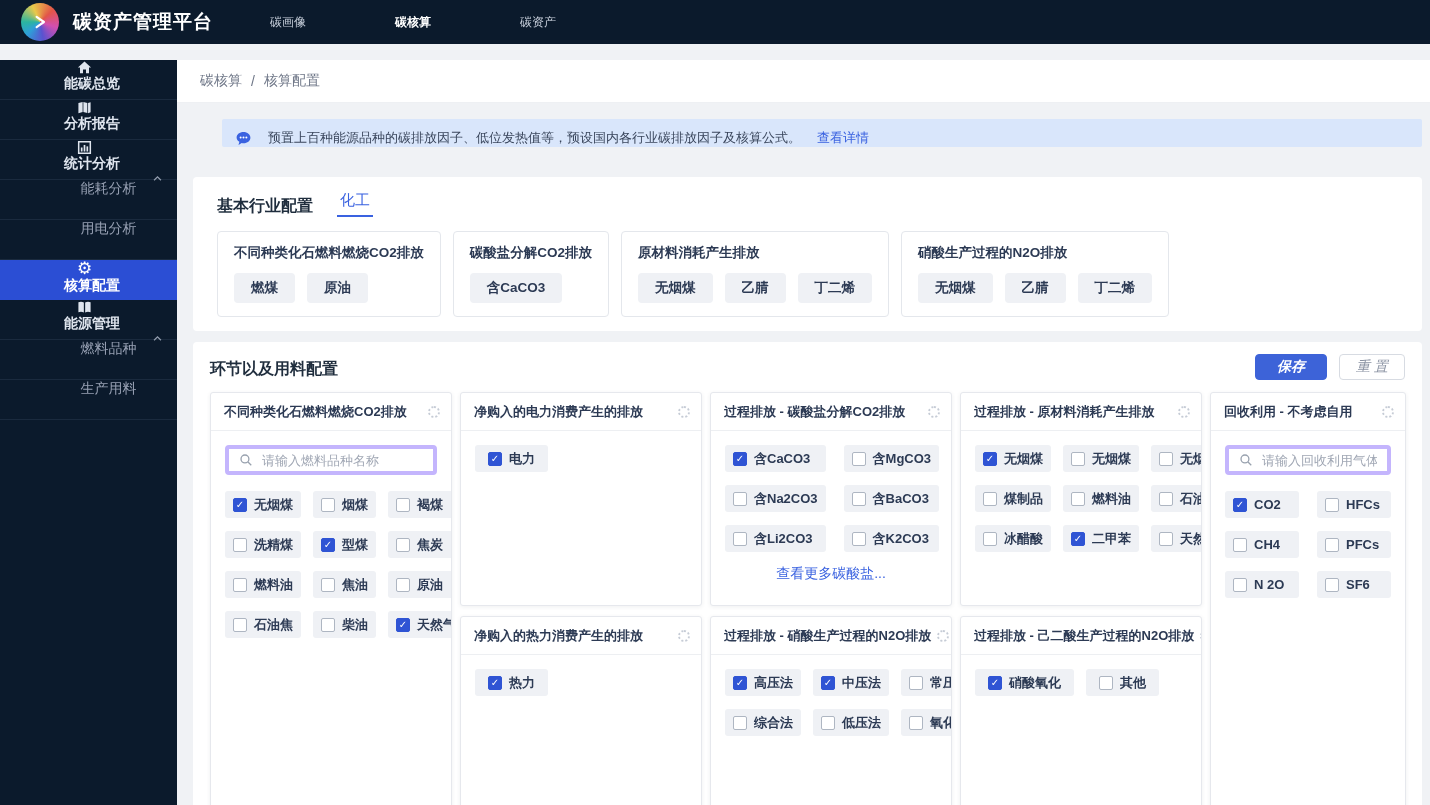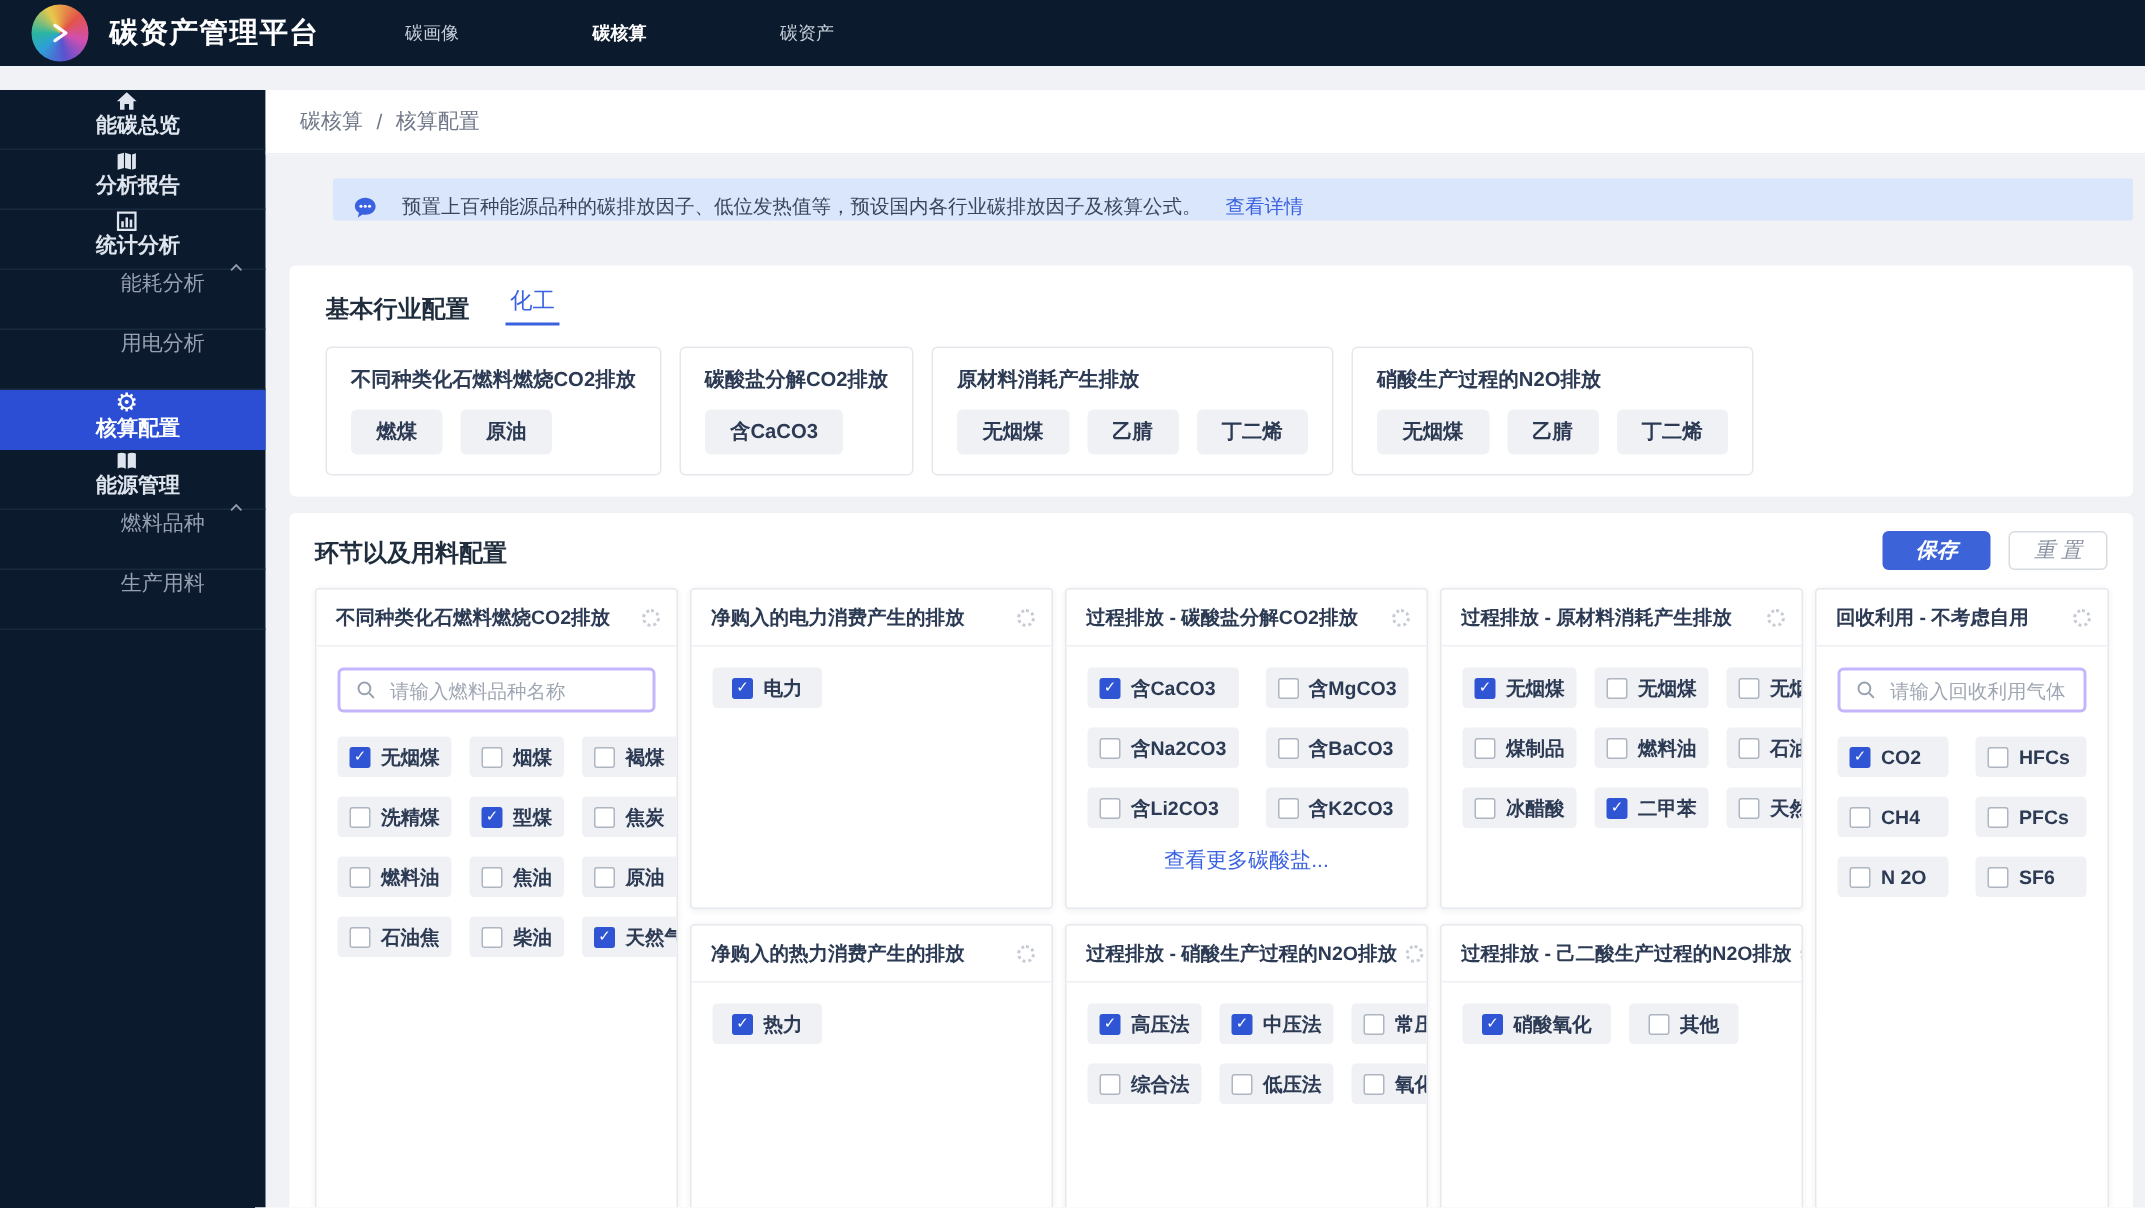--- a/index.html
+++ b/index.html
@@ -61,21 +61,21 @@
   .btn-reset{margin-left:12px;background:#fff;border:1px solid #d7dbe2;color:#8a92a2;padding:0 16px;}
   .panels-grid{display:grid;grid-template-columns:242px 242px 242px 242px 196px;gap:8px;margin-top:12px;height:438px;}
   .panel-col{display:flex;flex-direction:column;gap:10px;}
   .panel{background:#fff;border:1px solid #e6e8ed;border-radius:3px;box-shadow:0 1px 4px rgba(31,41,55,.07);
     display:flex;flex-direction:column;flex:1;overflow:hidden;}
   .panel-header{display:flex;align-items:center;justify-content:space-between;padding:10px 11px 9px 13px;
     border-bottom:1px solid #edeff2;}
   .panel-title{font-size:13px;font-weight:bold;color:#2c3a54;white-space:nowrap;}
   .spinner{width:12px;height:12px;border-radius:50%;border:2px dotted #c6ccd6;flex:none;margin-left:6px;}
   .panel-body{padding:14px 14px 8px;display:flex;flex-direction:column;flex:1;overflow:hidden;}
-  .search-box{height:30px;border:2px solid #c4b5fd;border-radius:4px;display:flex;align-items:center;
+  .search-box{height:30px;border:4px solid #c4b5fd;border-radius:4px;display:flex;align-items:center;
     padding:0 10px;gap:9px;margin-bottom:16px;flex:none;}
   .search-box .s-icon{display:flex;flex:none;}
   .search-box input{border:none;outline:none;font-size:13px;width:100%;color:#333;background:transparent;font-family:inherit;}
   .search-box input::placeholder{color:#a0a7b4;}
   .options{flex:none;}
   .options.grid3{display:grid;grid-template-columns:repeat(3,1fr);column-gap:12px;row-gap:13px;}
   .options.grid2{display:grid;grid-template-columns:repeat(2,1fr);column-gap:18px;row-gap:13px;}
   .options.inline{display:flex;gap:12px;flex-wrap:wrap;}
   .pill{background:var(--pill);border-radius:3px;height:27px;display:flex;align-items:center;
     padding:0 8px;gap:7px;font-size:13px;font-weight:bold;color:#2c3a54;cursor:pointer;white-space:nowrap;}

